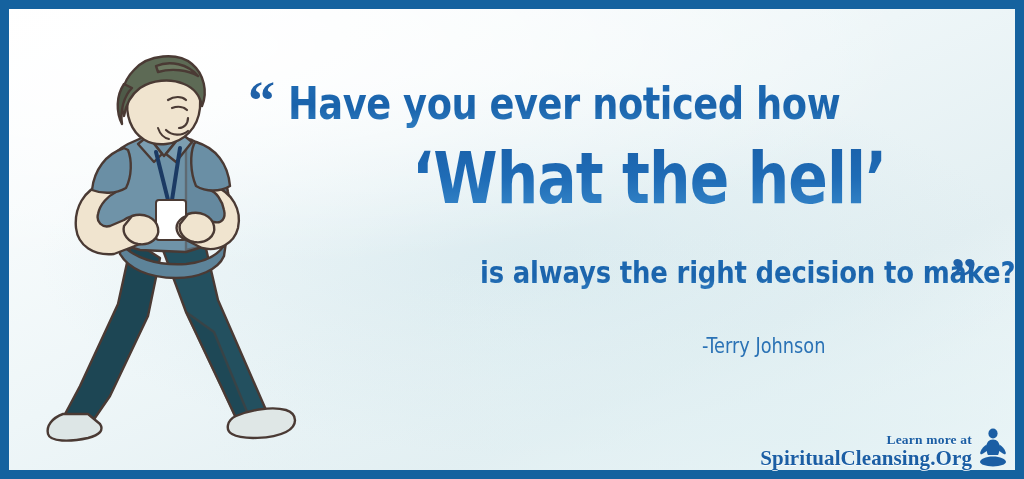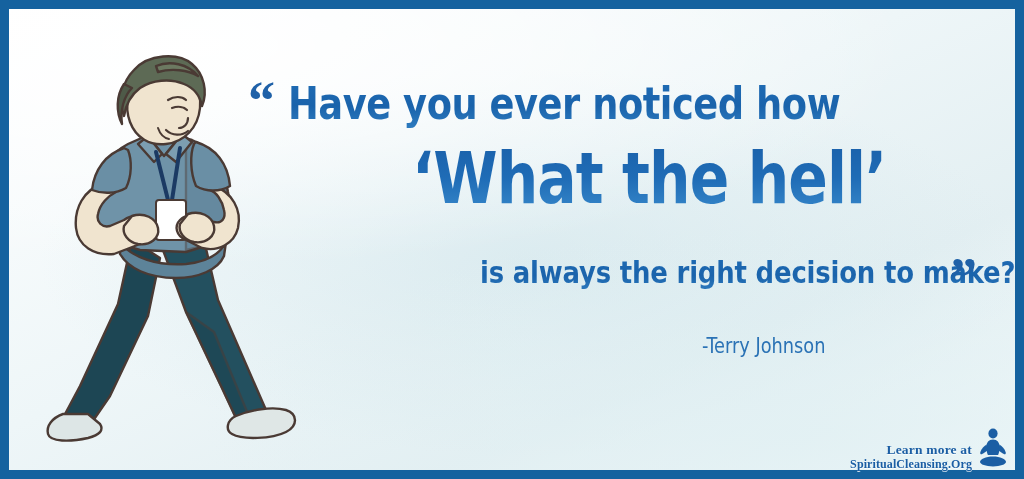--- a/index.html
+++ b/index.html
@@ -102,21 +102,21 @@
   .brand{
     position:absolute;right:14px;bottom:8px;
     display:flex;align-items:flex-end;gap:4px;z-index:6;
   }
   .brand-text{
     text-align:right;font-family:"Liberation Serif","DejaVu Serif",serif;
     color:#1b5ea4;font-weight:bold;line-height:1.12;
     text-shadow:0 1px 0 rgba(255,255,255,.8);
   }
   .brand-line1{font-size:13.5px;letter-spacing:.2px;}
-  .brand-line2{font-size:12px;letter-spacing:.1px;}
+  .brand-line2{font-size:21px;letter-spacing:.1px;}
   .brand-logo{width:34px;height:44px;display:block;}
 
   
   .figure{position:absolute;left:36px;top:44px;width:280px;height:400px;z-index:4;}
   .figure svg{display:block;width:100%;height:100%;}
 </style>
 </head>
 <body>
 
 <div class="poster">

